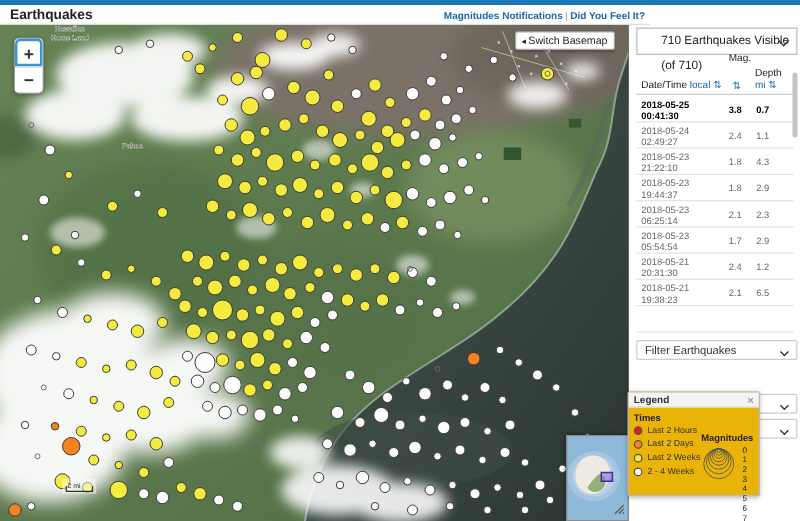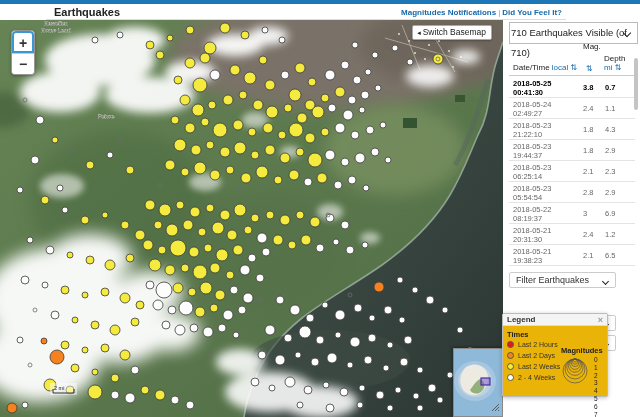--- a/index.html
+++ b/index.html
@@ -1,21 +1,21 @@
 <!DOCTYPE html>
 <html><head>
 <meta charset="utf-8">
 <style>
   * { margin:0; padding:0; box-sizing:border-box; }
   html,body { background:#e8e8e8; }
   .app { position:relative; width:640px; height:417px; background:#fff; overflow:hidden;
          font-family:"Liberation Sans", sans-serif; color:#333; }
   .topbar { position:absolute; left:0; top:0; width:640px; height:4px; background:#1d76b5; }
   .pagehead { position:absolute; left:0; top:4px; width:520px; height:16px; background:#fff;
-              border-bottom:1px solid #ddd;margin-left:46px; }
+              border-bottom:1px solid #ddd; }
   .pagetitle { position:absolute; left:8px; top:2px; font-size:11px; font-weight:bold; color:#222; }
   .headlinks { position:absolute; right:4px; top:4px; font-size:8px; font-weight:bold; color:#1769aa; }
   .headlinks .sep { color:#999; font-weight:normal; padding:0 2px; }
   .headlinks a { color:#1769aa; text-decoration:none; cursor:pointer; }
 
   
   .map { position:absolute; left:0; top:20px; width:503px; height:397px; overflow:hidden; background:#5d7a4e; }
   .map svg { display:block; }
 
   .zoomctl { position:absolute; left:11px; top:10px; width:24px; background:#fff;
@@ -29,21 +29,21 @@
                  background:#fff; border:1px solid #aaa; border-radius:2px; font-size:8.5px; color:#222;
                  box-shadow:0 1px 2px rgba(0,0,0,.25); cursor:pointer; white-space:nowrap; }
   .basemap-btn .tri { font-size:7px; color:#222; margin-right:2px; }
 
   .inset { position:absolute; left:453px; bottom:0; width:50px; height:69px; border:1px solid #8a8a8a;
            background:#8fb9d8; box-shadow:-1px -1px 3px rgba(0,0,0,.35); }
 
   
   .sidebar { position:absolute; left:509px; top:20px; width:131px; height:397px; background:#fff; }
   .eq-header { position:absolute; left:0; top:2px; width:129px; height:22px; border:1px solid #bbb;
-               background:#fff; font-size:9.5px; color:#222; line-height:20px; padding-left:1px; cursor:pointer; }
+               background:#fff; font-size:9.5px; color:#222; line-height:20px; padding-left:19px; cursor:pointer; }
   .chev { position:absolute; right:7px; top:7px; width:6px; height:6px; border-right:1.6px solid #222;
           border-bottom:1.6px solid #222; transform:rotate(45deg); }
   .chev.small { width:5px; height:5px; top:6px; }
 
   .tablehead { position:absolute; left:0; top:30px; width:126px; height:26px; border-bottom:1px solid #ccc;
                font-size:8px; color:#222; }
   .th-dt { position:absolute; left:4px; bottom:3px; }
   .th-mag { position:absolute; left:74px; bottom:24px; }
   .th-magsort { position:absolute; left:77px; bottom:2px; }
   .th-depth { position:absolute; left:95px; bottom:3px; }
@@ -53,21 +53,21 @@
   .rows { position:absolute; left:0; top:57px; width:126px; height:191px; overflow:hidden; }
   .row { position:relative; height:21px; border-bottom:1px solid #e4e4e4; font-size:7.5px; color:#666; cursor:pointer; }
   .row .d1 { position:absolute; left:4px; top:2px; }
   .row .d2 { position:absolute; left:4px; top:11px; }
   .row .m { position:absolute; left:74px; top:6px; }
   .row .dp { position:absolute; left:96px; top:6px; }
   .row.sel { color:#000; font-weight:bold; }
 
   .sb-scroll { position:absolute; left:125px; top:38px; width:4px; height:52px; border-radius:2px; background:#c4c4c4; }
 
-  .panel { position:absolute; left:0; width:107px; height:16px; border:1px solid #ccc; border-radius:2px;
+  .panel { position:absolute; left:0; width:129px; height:16px; border:1px solid #ccc; border-radius:2px;
            background:#fff; font-size:9px; color:#333; line-height:15px; padding-left:6px; cursor:pointer; }
 
   
   .legend { position:absolute; left:502px; top:313px; width:106px; height:84px; background:#eab308;
             border:1px solid #bbb; border-radius:2px; box-shadow:0 1px 4px rgba(0,0,0,.25); z-index:30; font-size:7px; }
   .lg-title { height:12px; background:#f4f4f4; border-bottom:1px solid #ddd; font-size:8px; font-weight:bold;
               color:#333; line-height:12px; padding-left:4px; position:relative; }
   .lg-close { position:absolute; right:4px; top:0; color:#999; font-size:9px; cursor:pointer; }
   .lg-col-title { font-weight:bold; font-size:7.5px; color:#222; }
   .lg-times { position:absolute; left:4px; top:16px; width:52px; }
@@ -545,28 +545,22 @@
         </div>
         <div class="row">
           <span class="d1">2018-05-23</span>
           <span class="d2">06:25:14</span>
           <span class="m">2.1</span>
           <span class="dp">2.3</span>
         </div>
         <div class="row">
           <span class="d1">2018-05-23</span>
           <span class="d2">05:54:54</span>
-          <span class="m">2.8</span>
+          <span class="m">1.7</span>
           <span class="dp">2.9</span>
-        </div>
-        <div class="row">
-          <span class="d1">2018-05-22</span>
-          <span class="d2">08:19:37</span>
-          <span class="m">3</span>
-          <span class="dp">6.9</span>
         </div>
         <div class="row">
           <span class="d1">2018-05-21</span>
           <span class="d2">20:31:30</span>
           <span class="m">2.4</span>
           <span class="dp">1.2</span>
         </div>
         <div class="row">
           <span class="d1">2018-05-21</span>
           <span class="d2">19:38:23</span>

